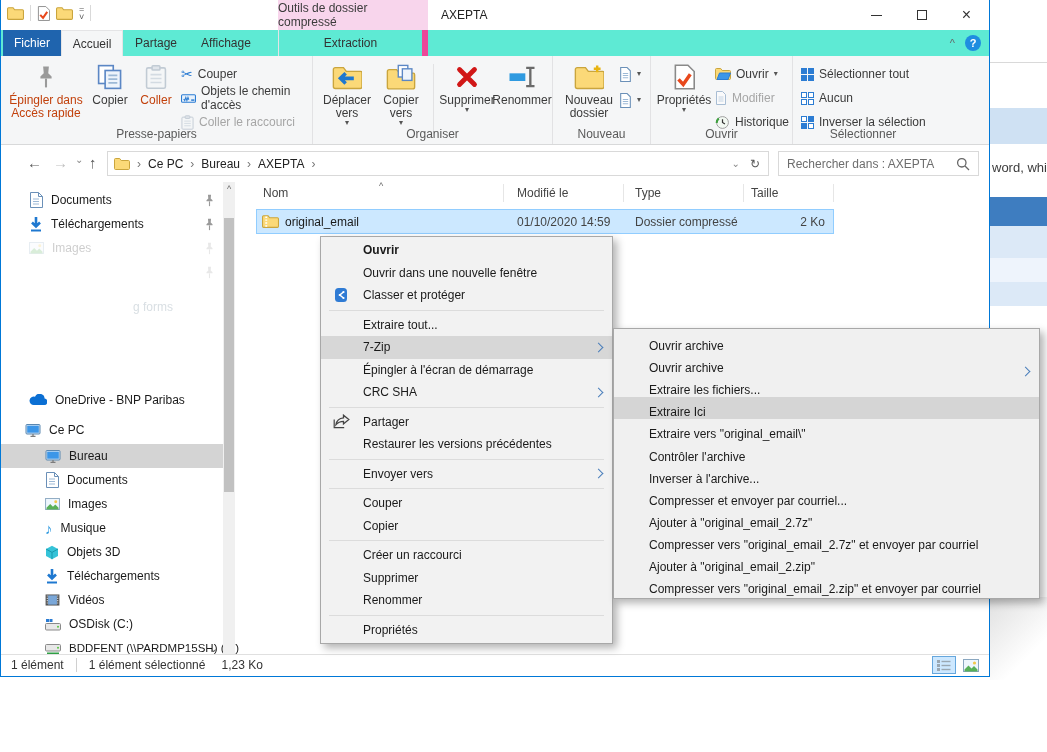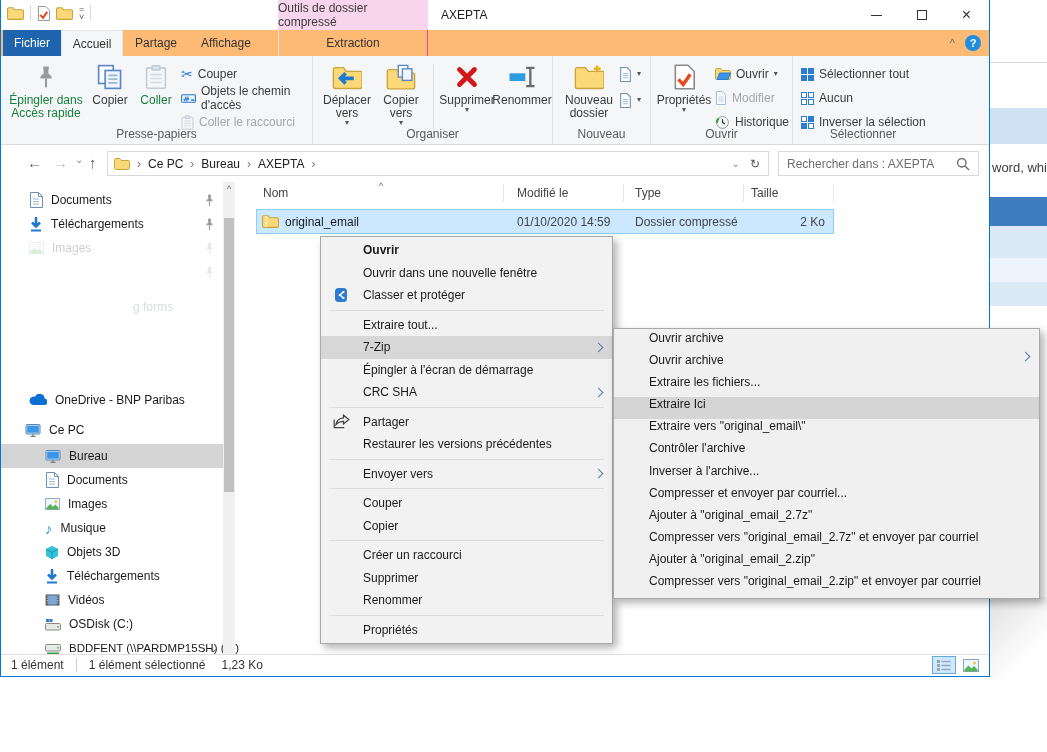--- a/index.html
+++ b/index.html
@@ -18,38 +18,38 @@
   .ctx-tab { position:absolute; left:277px; top:0; width:150px; height:30px; background:#f8d5ec;
              display:flex; align-items:center; justify-content:center; color:#3b3b3b; }
   .win-title { position:absolute; left:440px; top:8px; color:#222; }
   .wincontrols { position:absolute; right:0; top:0; display:flex; }
   .wbtn { width:45px; height:30px; display:flex; align-items:center; justify-content:center; color:#333; }
   .wbtn .minline { width:11px; height:1px; background:#333; }
   .wbtn .maxbox { width:10px; height:10px; border:1px solid #333; }
   .wbtn.close { font-size:16px; }
 
   
-  .tabsrow { position:relative; height:26px; background:#fdba74; }
+  .tabsrow { position:relative; height:26px; background:#5eead4; }
   .rtab { position:absolute; top:0; height:26px; display:flex; align-items:center; justify-content:center; color:#333; }
   .rtab.file { background:#1f64ae; color:#fff; }
   .rtab.active { background:#f5f6f7; border:1px solid #e4e4e6; border-bottom:none; }
-  .rtab.tool { border-left:1px solid #e4e4e6; border-right:1px solid #ec4899;text-align:center; }
+  .rtab.tool { border-left:1px solid #e4e4e6; border-right:6px solid #ec4899;text-align:center; }
   .ribbon-right { position:absolute; right:8px; top:5px; display:flex; gap:10px; align-items:center; }
   .helpdot { width:16px; height:16px; border-radius:50%; background:#1f8de0; color:#fff; font-weight:bold;
              display:flex; align-items:center; justify-content:center; font-size:11px; }
   .chev-up { color:#666; font-size:11px; }
 
   
   .ribbon { position:relative; height:89px; background:#f5f6f7; border-bottom:1px solid #d8d9da; }
   .rgroup { position:absolute; top:0; height:88px; border-right:1px solid #e2e2e4; }
   .glabel { position:absolute; bottom:3px; left:0; width:100%; text-align:center; color:#5a5a5a; }
   .bigbtn { position:absolute; top:4px; display:flex; flex-direction:column; align-items:center; text-align:center;
             color:#3b3b3b; line-height:13px; }
   .bigbtn .bicon { height:34px; display:flex; align-items:center; justify-content:center; }
-  .bigbtn.dis { color:#15803d; }
+  .bigbtn.dis { color:#c2410c; }
   .smallbtn { position:absolute; display:flex; align-items:center; gap:5px; color:#3b3b3b; height:20px; }
   .smallbtn.dis { color:#a6a6a6; }
   .caret { font-size:8px; color:#555; line-height:6px; }
   .innersep { position:absolute; top:8px; width:1px; height:70px; background:#e2e2e4; }
 
   
   .g4 { display:inline-grid; grid-template-columns:6px 6px; gap:1px; }
   .g4 i { width:6px; height:6px; background:#2b7cd3; }
   .g4.none i { background:#fff; border:1px solid #2b7cd3; }
   .g4.inv i:nth-child(1), .g4.inv i:nth-child(4) { background:#fff; border:1px solid #2b7cd3; }
@@ -107,21 +107,21 @@
   .mi { display:flex; align-items:center; height:22.5px; position:relative; }
   .mi .mico { width:20px; margin-left:10px; display:flex; align-items:center; justify-content:center; }
   .mi .mlabel { margin-left:12px; white-space:nowrap; }
   .mi.bold .mlabel { font-weight:bold; }
   .mi.hl { background:#d7d7d7; }
   .msep { height:1px; background:#dcdcdc; margin:3px 8px; }
   .marrow { position:absolute; right:10px; width:7px; height:7px; border-right:1.5px solid #4a7ebb;
             border-top:1.5px solid #4a7ebb; transform:rotate(45deg); }
   .submenu { position:absolute; left:613px; top:328px; width:427px; background:#f0f0f0;
              border:1px solid #a8a8a8; box-shadow:4px 4px 8px rgba(0,0,0,0.3); padding:2px 0; z-index:11; }
-  .smi { display:flex; align-items:flex-start; height:22.1px; position:relative; }
+  .smi { display:flex; align-items:flex-end; height:22.1px; position:relative; }
   .smi .mlabel { margin-left:35px; white-space:nowrap; }
   .smi.hl { background:#d5d5d5; }
 
   
   .bgstrip { position:absolute; left:990px; top:0; width:57px; height:752px; background:#fff; }
   .band { position:absolute; left:0; width:57px; }
   .bgtext { position:absolute; left:2px; top:160px; color:#3c3c3c; font-size:13px; white-space:nowrap; }
   .bgshadow { position:absolute; left:0; top:597px; width:57px; height:83px;
               background:linear-gradient(135deg,#e0e0e0,#ffffff 70%); }
   svg { display:block; }

